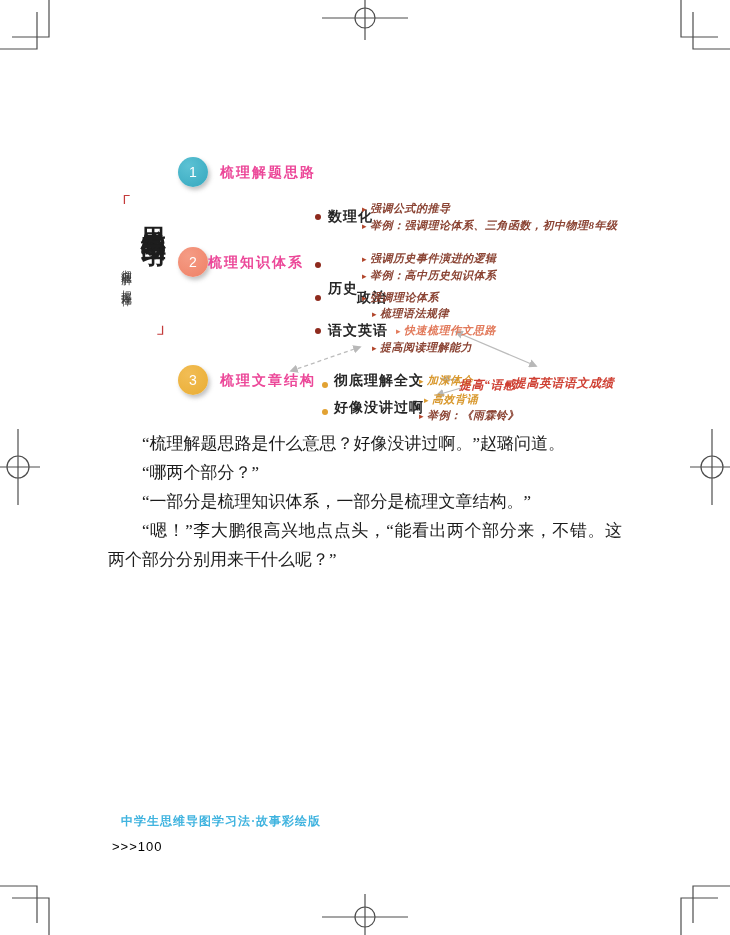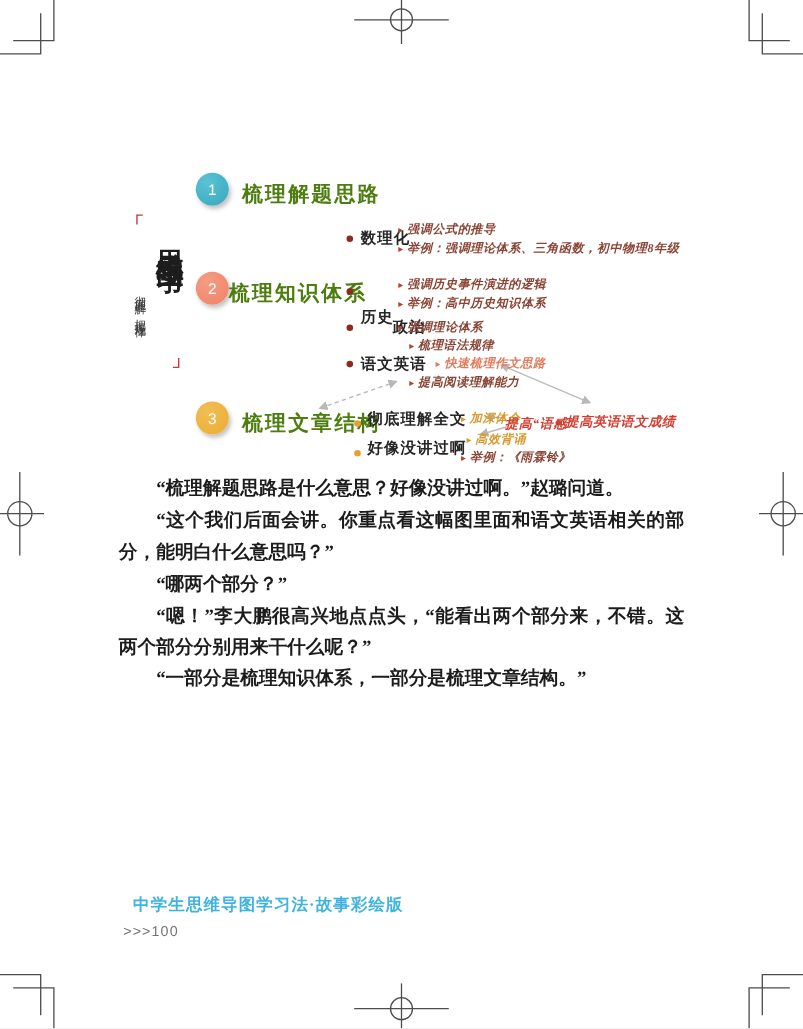--- a/index.html
+++ b/index.html
@@ -8,46 +8,46 @@
   .abs{position:absolute;white-space:nowrap;}
   svg.overlay{position:absolute;left:0;top:0;pointer-events:none;}
   
   .node-badge{position:absolute;width:30px;height:30px;border-radius:50%;
       display:flex;align-items:center;justify-content:center;color:#fff;
       font-size:14px;font-family:"Liberation Sans",sans-serif;
       box-shadow:2px 3px 4px rgba(120,120,120,.45);}
   .badge-1{background:radial-gradient(circle at 35% 30%,#5cc2d4,#35a7be);}
   .badge-2{background:radial-gradient(circle at 35% 30%,#f59c85,#ef8166);}
   .badge-3{background:radial-gradient(circle at 35% 30%,#f2bd55,#e9ad33);}
-  .node-label{font-size:19px;font-weight:bold;color:#4d7c0f;letter-spacing:2px;}
+  .node-label{font-size:14px;font-weight:bold;color:#ec4899;letter-spacing:2px;}
   
   .vtitle{writing-mode:vertical-rl;text-orientation:upright;font-weight:bold;
       color:#1d1d1d;font-size:25px;letter-spacing:4px;line-height:30px;}
   .vsub{writing-mode:vertical-rl;text-orientation:upright;color:#3a3a3a;
       font-size:10.5px;letter-spacing:2px;line-height:12px;}
   .bracket{color:#c43b3b;font-size:17px;font-weight:bold;}
   
   .branch-label{font-size:14px;font-weight:bold;color:#262626;letter-spacing:1px;}
   .detail{font-size:11px;font-weight:bold;color:#8b4434;letter-spacing:.5px;font-style:italic;}
   .detail .mk{color:#b1442a;font-size:9px;margin-right:3px;}
   .detail.orange{color:#e2795a;}.detail.orange .mk{color:#e2795a;}
   .detail.gold{color:#d9992f;}.detail.gold .mk{color:#d9992f;}
   .detail.red{color:#cf4033;font-size:12px;}
   .dot{position:absolute;border-radius:50%;}
   .dot.maroon{width:6px;height:6px;background:#8e2a1d;}
   .dot.gold{width:6px;height:6px;background:#e2a233;}
   .dot.red{width:5px;height:5px;background:#cf4033;}
   
   #story{position:absolute;left:108px;top:430px;width:514px;
-      font-size:17px;line-height:28.9px;color:#1c1c1c;font-weight:bold;
+      font-size:17px;line-height:28.9px;color:#1c1c1c;font-weight:normal;
       text-align:justify;}
   #story p{margin:0;text-indent:2em;}
   
-  .book-title{font-size:15px;font-weight:bold;color:#3fb3df;letter-spacing:1px;}
-  .page-num{font-size:13px;color:#737373;font-family:"Liberation Sans",sans-serif;letter-spacing:1px;}
+  .book-title{font-size:12px;font-weight:bold;color:#3fb3df;letter-spacing:1px;}
+  .page-num{font-size:13px;color:#000000;font-family:"Liberation Sans",sans-serif;letter-spacing:1px;}
 </style>
 </head>
 <body>
 
 <div id="page">
 
   <svg class="overlay" width="730" height="935">
     <g stroke="#4d4d4d" stroke-width="1.2" fill="none">
 
       <g>
@@ -155,24 +155,23 @@
     <span class="abs branch-label" style="left:334px;top:399px;">好像没讲过啊</span>
     <span class="abs detail" style="left:419px;top:408px;"><span class="mk">▸</span><span>举例：《雨霖铃》</span></span>
 
     <span class="abs detail red" style="left:459px;top:377px;">提高“语感”</span>
     <span class="dot red" style="left:505px;top:382px;"></span>
     <span class="abs detail red" style="left:514px;top:375px;">提高英语语文成绩</span>
   </div>
 
   <div id="story">
     <p>“梳理解题思路是什么意思？好像没讲过啊。”赵璐问道。</p>
-    <p>“这个我们后面会讲。你重点看这幅图里面和语文英语相关的部分，能明白什么意思吗？”</p>
     <p>“哪两个部分？”</p>
+    <p>“一部分是梳理知识体系，一部分是梳理文章结构。”</p>
     <p>“嗯！”李大鹏很高兴地点点头，“能看出两个部分来，不错。这两个部分分别用来干什么呢？”</p>
-    <p>“一部分是梳理知识体系，一部分是梳理文章结构。”</p>
   </div>
 
   <div>
     <span class="abs book-title" style="left:121px;top:813px;">中学生思维导图学习法·故事彩绘版</span>
     <span class="abs page-num" style="left:112px;top:839px;">&gt;&gt;&gt;100</span>
   </div>
 
 </div>
 
 </body></html>

